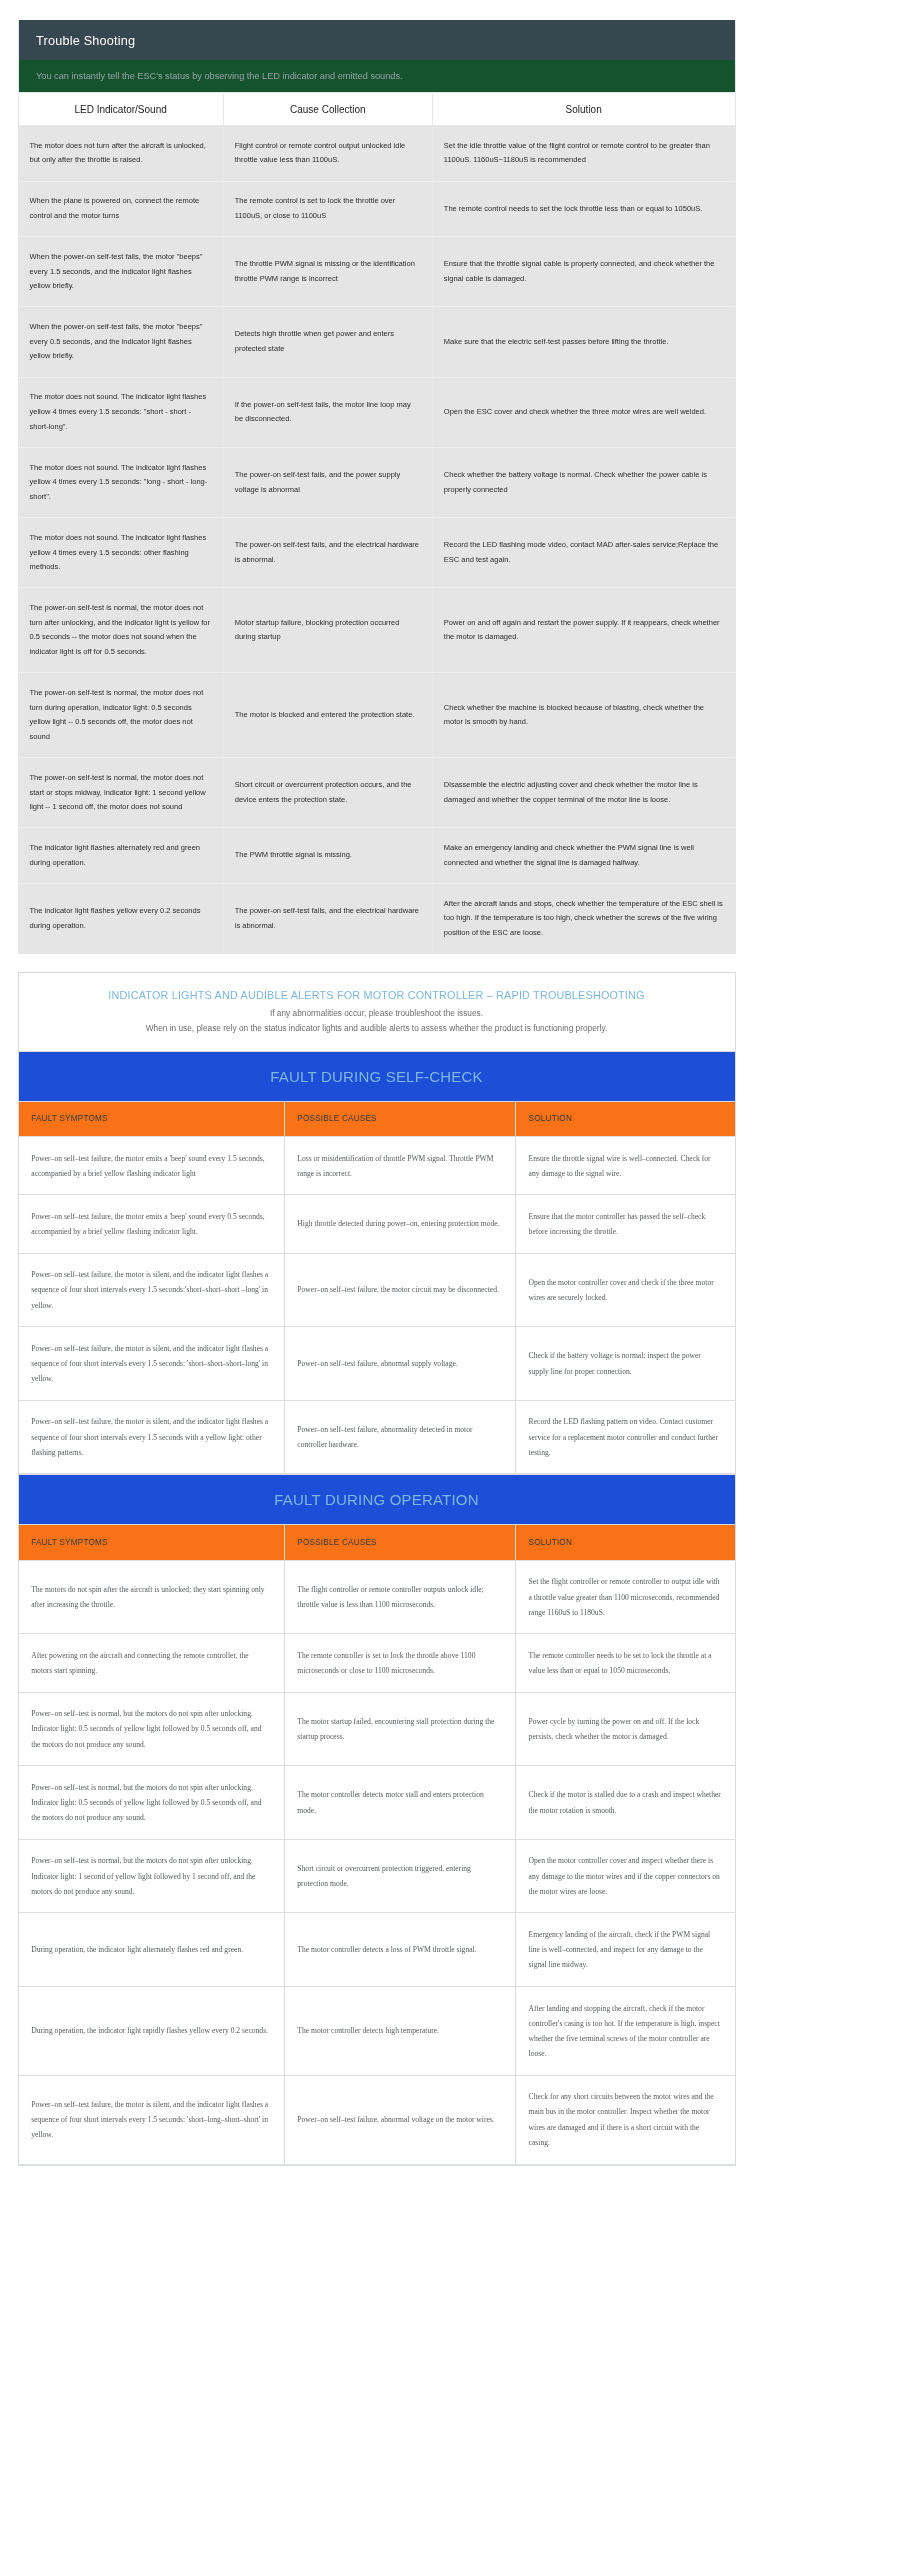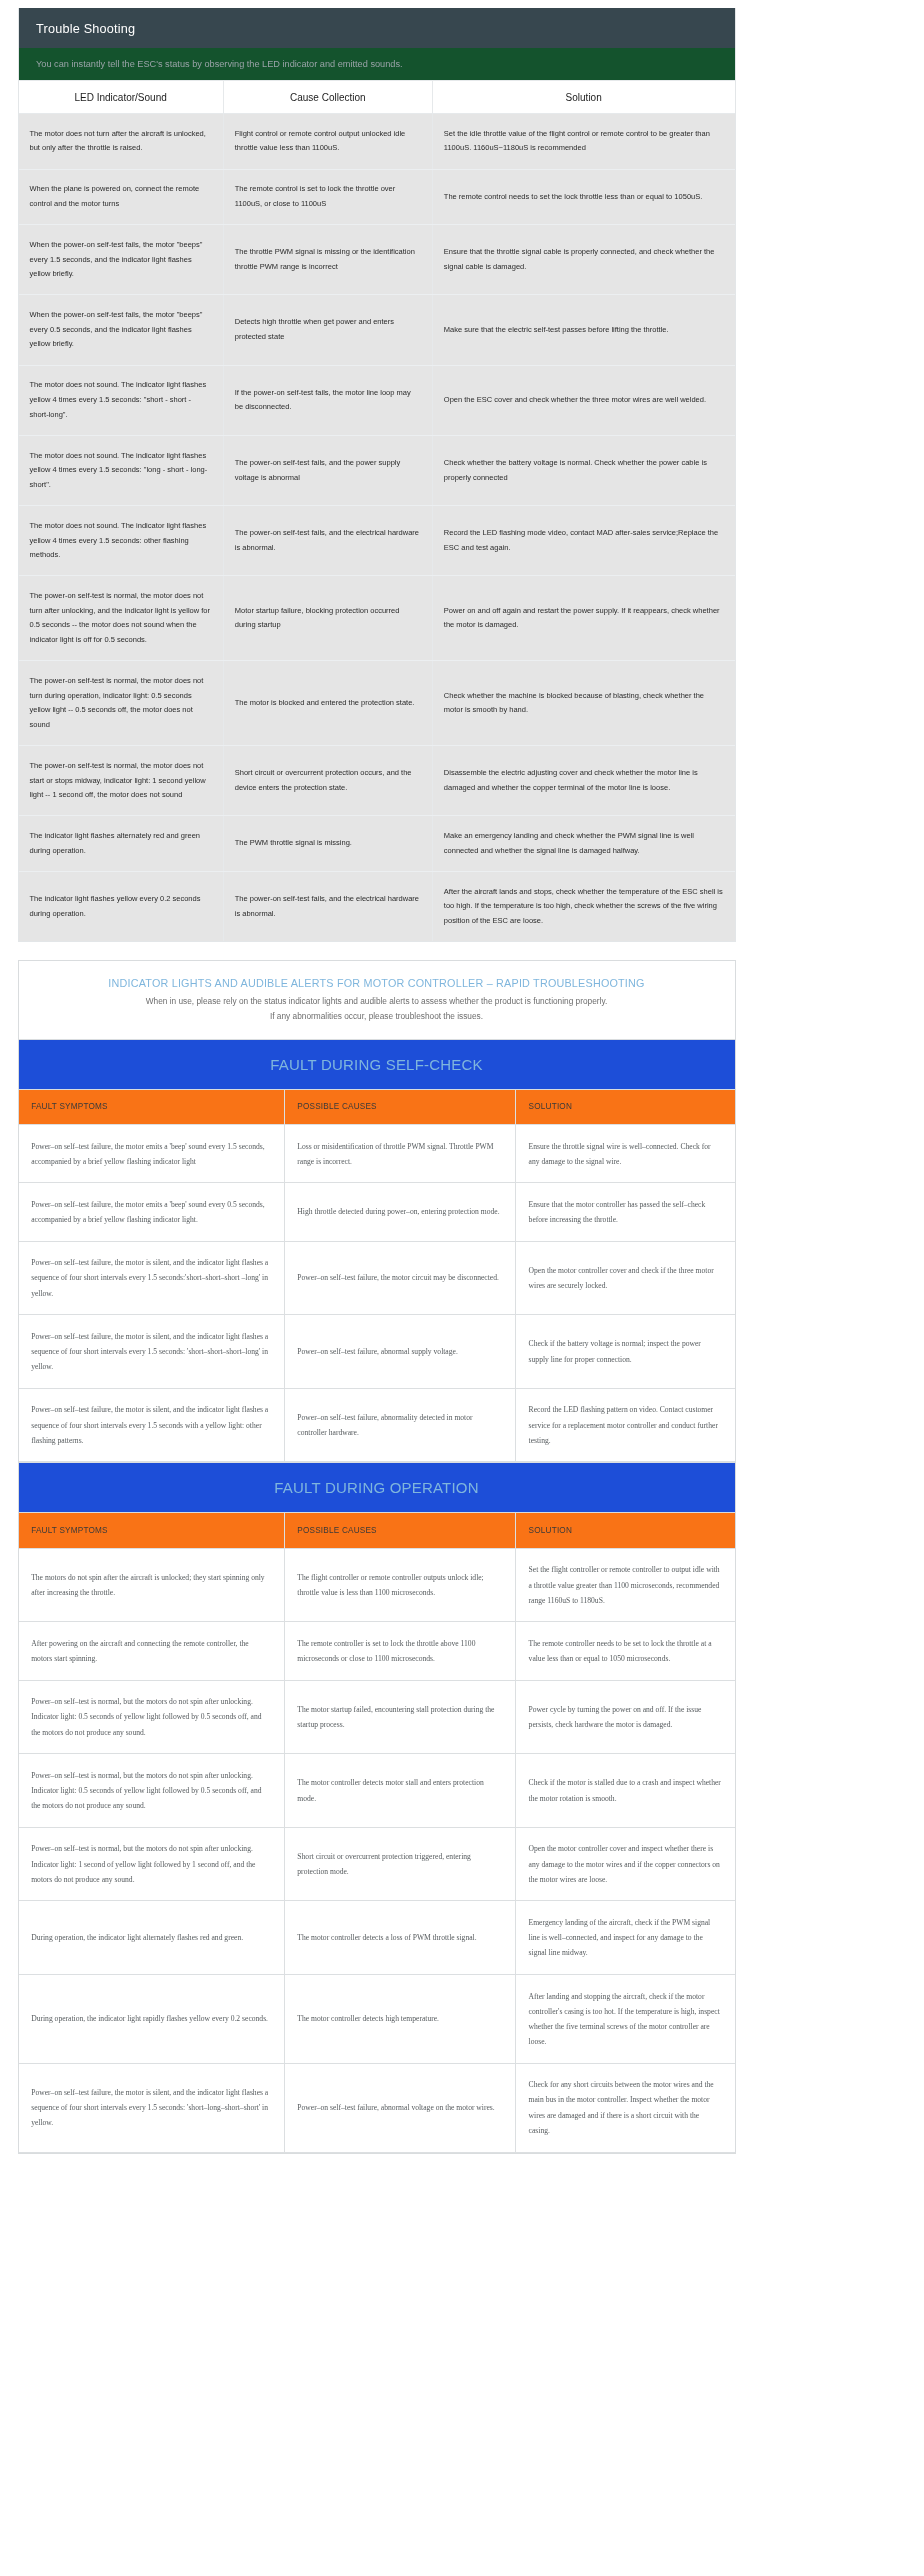--- a/index.html
+++ b/index.html
@@ -8,21 +8,21 @@
     background: #ffffff;
     font-family: "Liberation Sans", sans-serif;
   }
   body {
     width: 924px;
     position: relative;
   }
   .page {
     width: 753px;
     box-sizing: border-box;
-    padding: 0 0 32px 0;
+    padding: 12px 0 32px 0;
     position: relative;
   }
 
   
   .ts-block {
     margin: 8px 17.5px 0 17.5px;
     border: 0.8px solid #e3e6e8;
     border-top: none;
     background: #ffffff;
   }
@@ -240,22 +240,22 @@
             <td>The power-on self-test fails, and the electrical hardware is abnormal.</td>
             <td>After the aircraft lands and stops, check whether the temperature of the ESC shell is too high. If the temperature is too high, check whether the screws of the five wiring position of the ESC are loose.</td>
           </tr>
       </tbody>
     </table>
   </div>
 
   <div class="il-block">
     <div class="il-title">INDICATOR LIGHTS AND AUDIBLE ALERTS FOR MOTOR CONTROLLER – RAPID TROUBLESHOOTING</div>
     <div class="il-sub">
+      <div>If any abnormalities occur, please troubleshoot the issues.</div>
       <div>When in use, please rely on the status indicator lights and audible alerts to assess whether the product is functioning properly.</div>
-      <div>If any abnormalities occur, please troubleshoot the issues.</div>
     </div>
 
     <div class="il-sectionbar">FAULT DURING SELF-CHECK</div>
 
     <table class="il-table">
       <colgroup>
           <col class="ilcol-a">
           <col class="ilcol-b">
           <col class="ilcol-c">
         </colgroup>
@@ -317,21 +317,21 @@
             <td>Set the flight controller or remote controller to output idle with a throttle value greater than 1100 microseconds, recommended range 1160uS to 1180uS.</td>
           </tr>
         <tr>
             <td>After powering on the aircraft and connecting the remote controller, the motors start spinning.</td>
             <td>The remote controller is set to lock the throttle above 1100 microseconds or close to 1100 microseconds.</td>
             <td>The remote controller needs to be set to lock the throttle at a value less than or equal to 1050 microseconds.</td>
           </tr>
         <tr>
             <td>Power–on self–test is normal, but the motors do not spin after unlocking. Indicator light: 0.5 seconds of yellow light followed by 0.5 seconds off, and the motors do not produce any sound.</td>
             <td>The motor startup failed, encountering stall protection during the startup process.</td>
-            <td>Power cycle by turning the power on and off. If the issue persists, check hardware the motor is damaged.</td>
+            <td>Power cycle by turning the power on and off. If the lock persists, check whether the motor is damaged.</td>
           </tr>
         <tr>
             <td>Power–on self–test is normal, but the motors do not spin after unlocking. Indicator light: 0.5 seconds of yellow light followed by 0.5 seconds off, and the motors do not produce any sound.</td>
             <td>The motor controller detects motor stall and enters protection mode.</td>
             <td>Check if the motor is stalled due to a crash and inspect whether the motor rotation is smooth.</td>
           </tr>
         <tr>
             <td>Power–on self–test is normal, but the motors do not spin after unlocking. Indicator light: 1 second of yellow light followed by 1 second off, and the motors do not produce any sound.</td>
             <td>Short circuit or overcurrent protection triggered, entering protection mode.</td>
             <td>Open the motor controller cover and inspect whether there is any damage to the motor wires and if the copper connectors on the motor wires are loose.</td>

